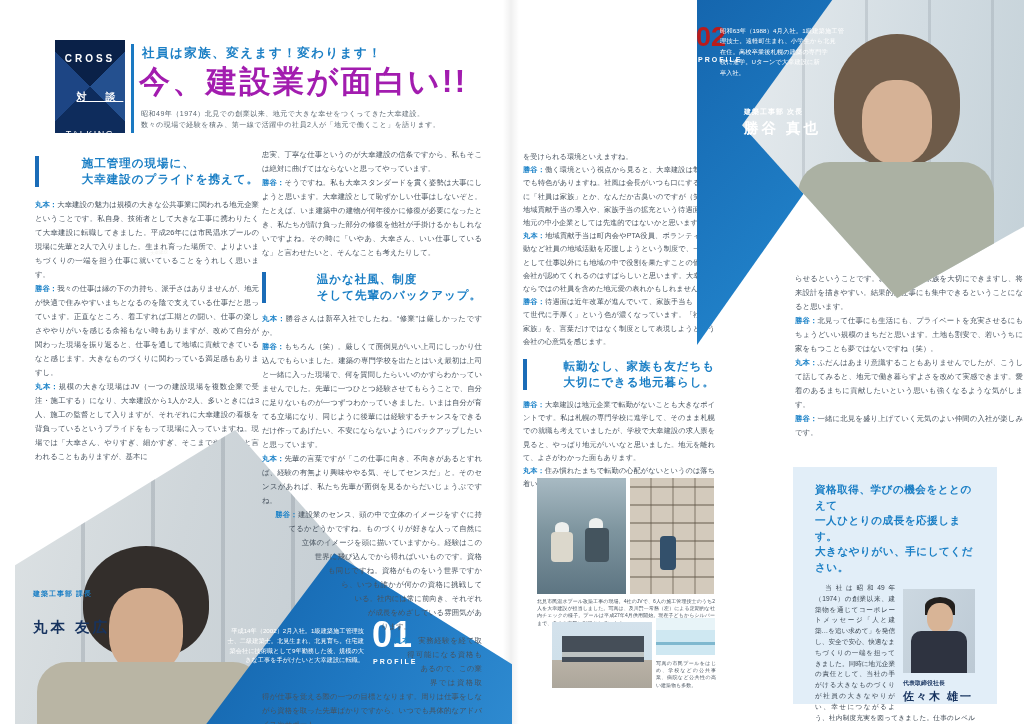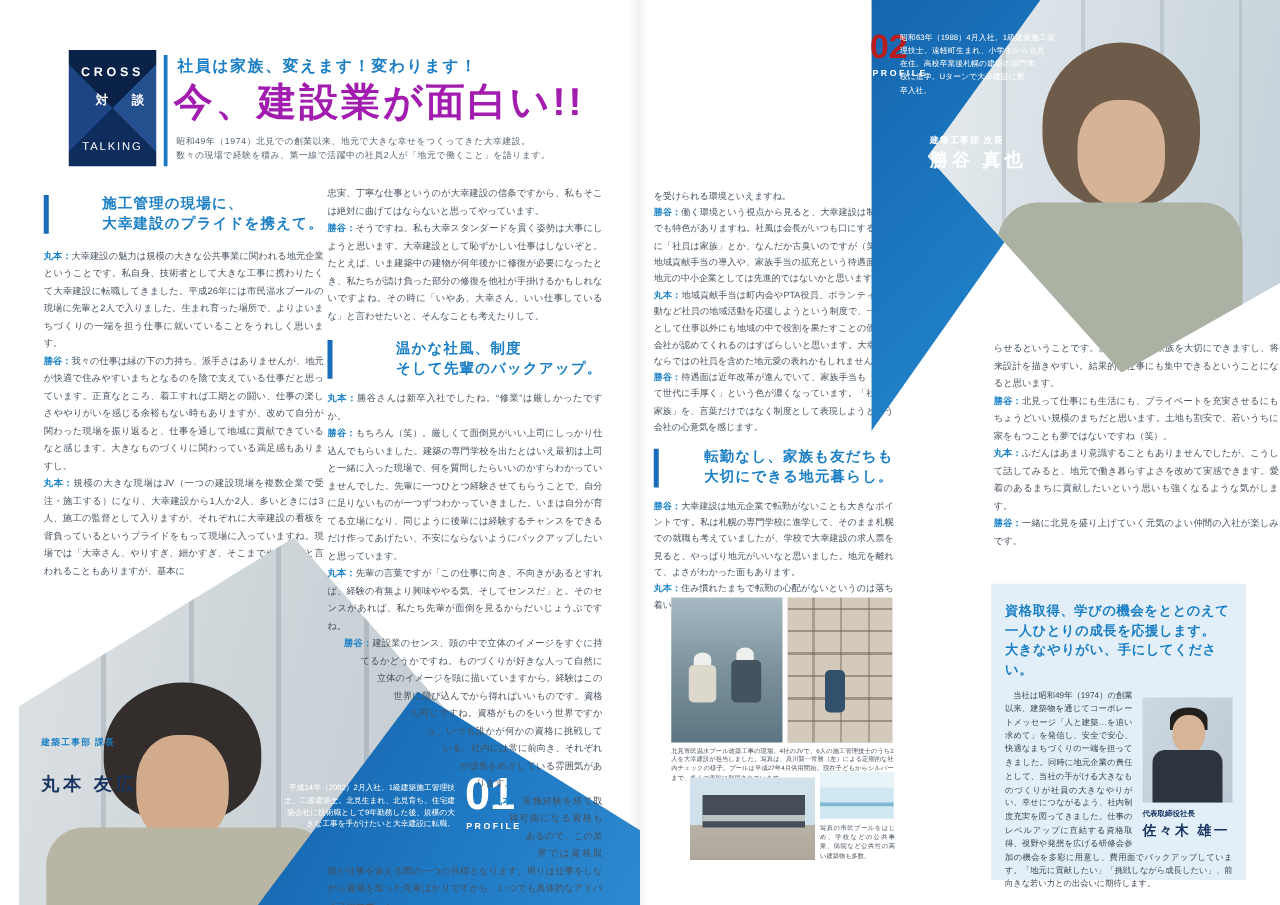--- a/index.html
+++ b/index.html
@@ -6,21 +6,21 @@
   #page{position:relative;width:1024px;height:724px;background:#ffffff;overflow:hidden;
         font-family:"Liberation Sans","DejaVu Sans",sans-serif;}
   .abs{position:absolute;}
   
   #fold{left:503px;top:0;width:16px;height:724px;
         background:linear-gradient(90deg,rgba(0,0,0,0) 0%,rgba(0,0,0,0.06) 50%,rgba(0,0,0,0) 100%);}
   
   #cross-box{left:55px;top:40px;width:70px;height:93px;color:#fff;text-align:center;
     background:conic-gradient(from 45deg at 50% 50%,#24508f 0 25%,#0e2c5c 0 50%,#1d4584 0 75%,#0a2148 0);}
   #cross-box .l1{margin-top:13px;font-size:10px;font-weight:bold;letter-spacing:3px;}
-  #cross-box .l2{margin-top:9px;font-size:10px;font-weight:bold;letter-spacing:8px;padding-left:20px;}
+  #cross-box .l2{margin-top:26px;font-size:10px;font-weight:bold;letter-spacing:8px;padding-left:20px;text-decoration:underline;}
   #cross-box .l3{margin-top:25px;font-size:9px;font-weight:normal;letter-spacing:1.5px;}
   #vbar{left:131px;top:44px;width:3px;height:89px;background:#1a79c2;}
   #kicker{left:142px;top:45px;font-size:12.5px;font-weight:bold;color:#1b7fc5;letter-spacing:1.5px;}
   #main-title{left:139px;top:61px;font-size:31px;font-weight:bold;color:#a21caf;letter-spacing:2.5px;}
   #intro{left:141px;top:108px;font-size:7px;line-height:11px;color:#5a6670;letter-spacing:0.5px;}
   
   .sec{display:flex;justify-content:space-between;}
   .sec .bar{width:4px;background:#1a6cb8;margin-right:8px;flex:0 0 4px;}
   .sec .ht{font-size:11.5px;line-height:15.5px;font-weight:bold;color:#1b7fc5;letter-spacing:1px;}
   
@@ -99,21 +99,21 @@
   #photo-building{left:552px;top:622px;width:100px;height:66px;
     background:linear-gradient(180deg,#d4e2ec 0%,#cfe0ea 58%,#b9b2a6 58%,#aca69b 100%);}
   #photo-building .bld{left:10px;top:14px;width:82px;height:26px;background:#454e58;}
   #photo-building .win{left:10px;top:30px;width:82px;height:5px;background:rgba(230,235,230,.75);}
   #photo-pool{left:656px;top:618px;width:59px;height:37px;background:#cfe8f2;}
   #photo-pool .ceil{left:0;top:0;width:59px;height:12px;background:#e8f4f8;}
   #photo-pool .lane{left:0;top:24px;width:59px;height:3px;background:#7fb8cf;}
   #caption2{left:656px;top:660px;width:60px;font-size:5px;line-height:7.2px;color:#4a5560;text-align:justify;}
   
   #pres-box{left:793px;top:467px;width:204px;height:237px;background:#e2eef8;z-index:2;
-    padding:15px 11px;box-sizing:border-box;}
+    padding:15px 22px;box-sizing:border-box;}
   #pres-box .h{font-size:10.6px;line-height:15.5px;font-weight:bold;color:#1b7fc5;letter-spacing:0.5px;}
   #pres-box .bd{margin-top:8px;font-size:6.6px;line-height:10.8px;color:#3a4550;text-align:justify;}
   .pres-fig{float:right;width:72px;margin:6px 0 2px 8px;}
   #photo-president{position:relative;width:72px;height:84px;
     background:linear-gradient(120deg,#ccd8e1 0%,#bcc9d4 100%);}
   #photo-president .hair{left:22px;top:8px;width:30px;height:18px;background:#221f1d;border-radius:50% 50% 0 0;}
   #photo-president .face{left:24px;top:14px;width:26px;height:30px;background:#d8b496;border-radius:46%;}
   #photo-president .suit{left:8px;top:42px;width:56px;height:42px;background:#2e3340;border-radius:10px 10px 0 0;}
   .pres-title{margin-top:5px;font-size:6px;font-weight:bold;color:#17335f;}
   .pres-name{margin-top:2px;font-size:11px;font-weight:bold;color:#17335f;letter-spacing:2px;}

